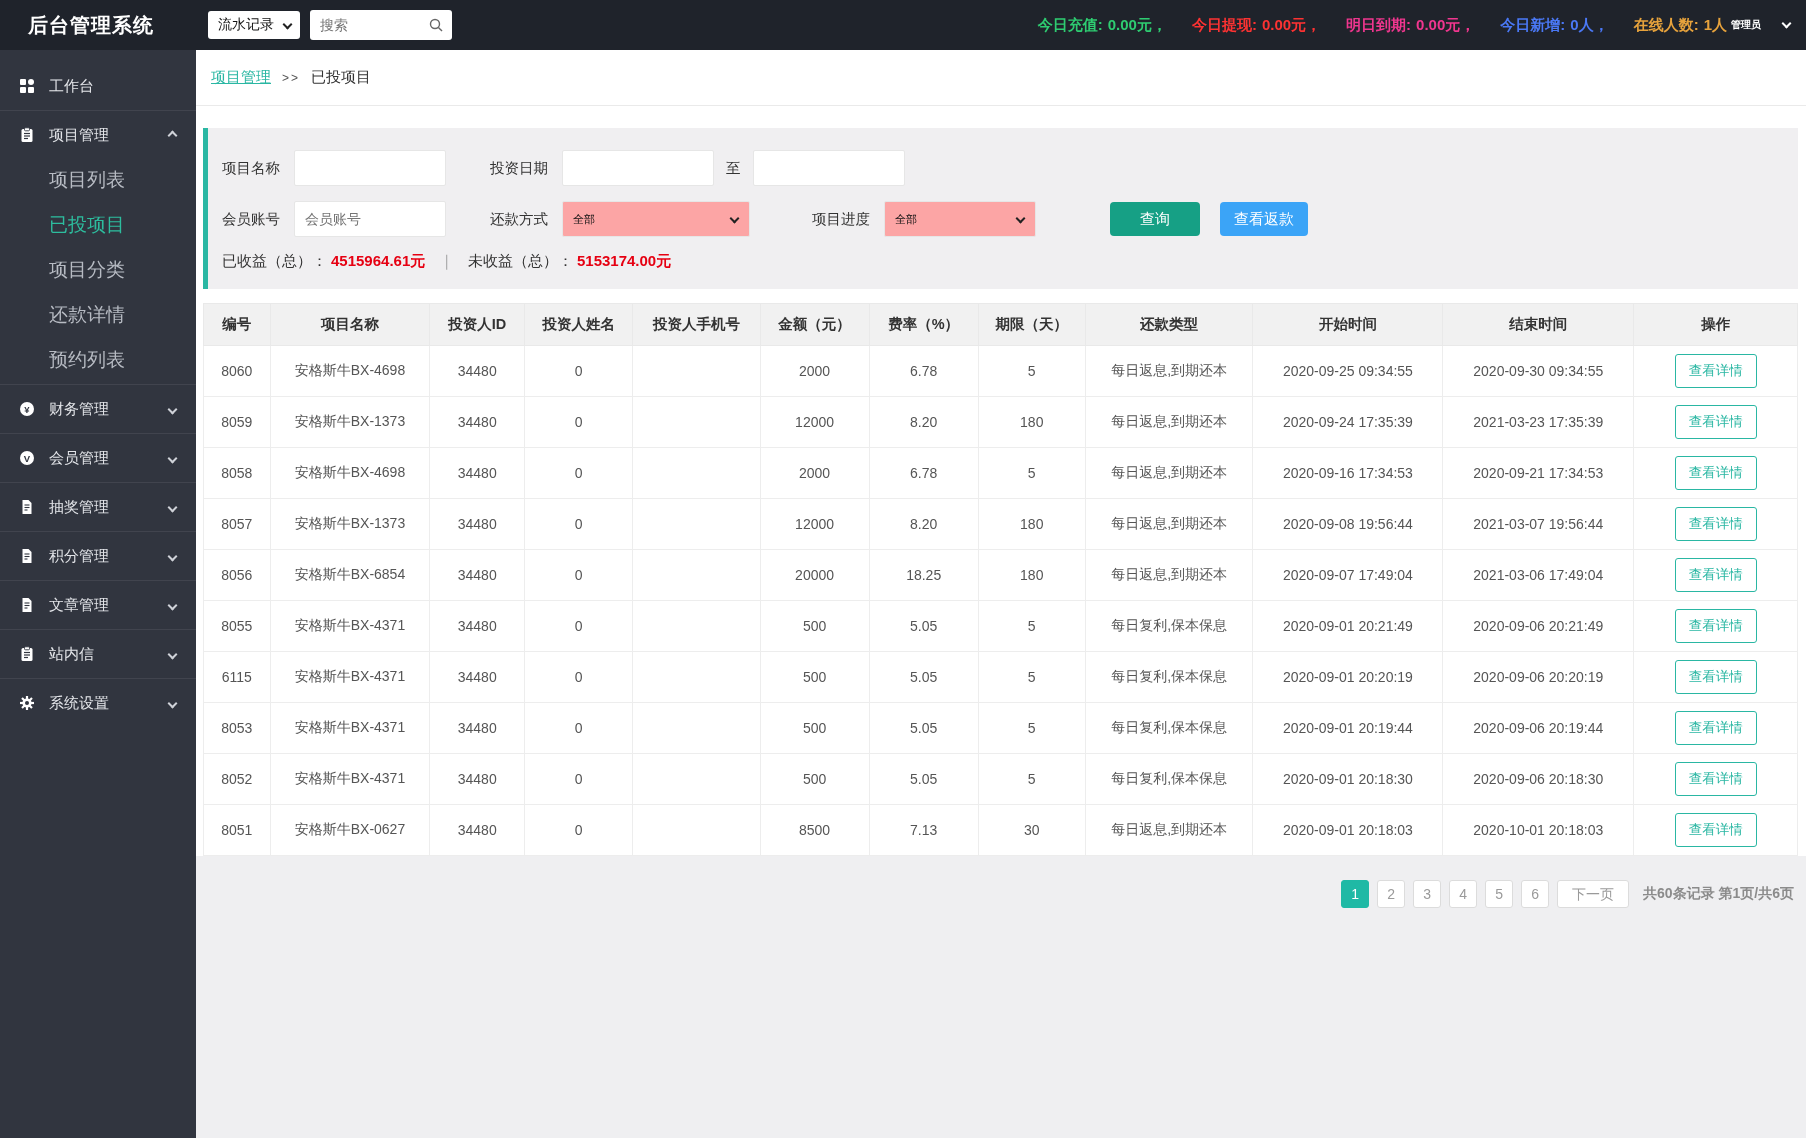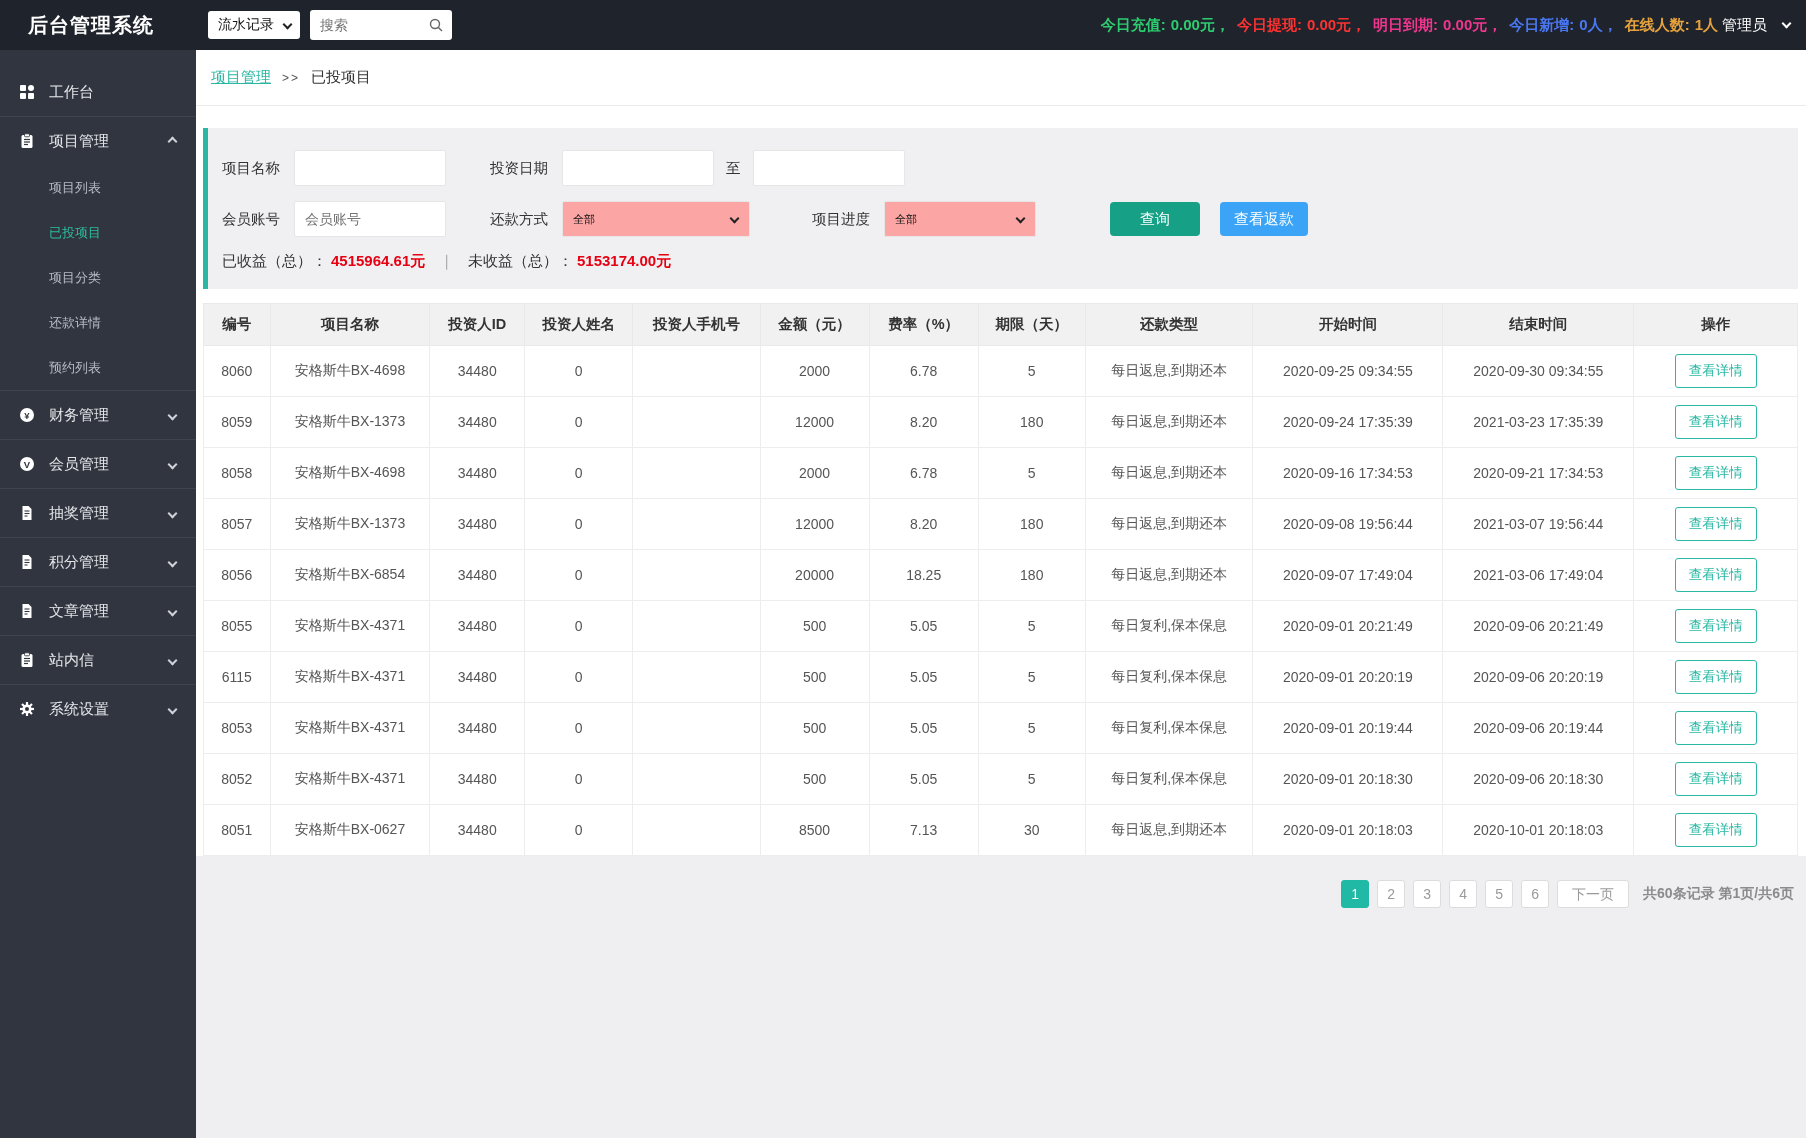--- a/index.html
+++ b/index.html
@@ -12,37 +12,37 @@
   .top-select { position:relative; height:28px; margin-left:12px; background:#fff; border-radius:3px;
                 display:flex; align-items:center; padding:0 26px 0 10px; color:#111; font-size:14px; cursor:pointer; }
   .chev { width:7px; height:7px; border-right:2px solid #222; border-bottom:2px solid #222;
           display:inline-block; transform:rotate(45deg); }
   .chev.up { transform:rotate(-135deg); }
   .top-select .chev { position:absolute; right:9px; top:10px; }
   .search-box { position:relative; margin-left:10px; }
   .search-box input { height:30px; width:142px; border:none; border-radius:3px; padding:0 30px 0 10px;
                       font-size:14px; outline:none; color:#333; font-family:inherit; }
   .search-box svg { position:absolute; right:8px; top:7px; }
-  .topbar-stats { margin-left:auto; display:flex; align-items:center; gap:7px; font-size:15px; font-weight:600; white-space:nowrap; }
+  .topbar-stats { margin-left:auto; display:flex; align-items:center; gap:25px; font-size:15px; font-weight:600; white-space:nowrap; }
   .stat .sv { margin-left:5px; }
-  .admin { display:flex; align-items:center; gap:16px; margin:0 16px 0 4px; font-size:15px; font-weight:normal; cursor:pointer; }
+  .admin { display:flex; align-items:center; gap:22px; margin:0 16px 0 4px; font-size:10px; font-weight:bold; cursor:pointer; }
   .admin .chev { border-color:#fff; margin-top:-3px; }
 
   
   .layout { display:flex; height:1088px; }
-  .sidebar { width:196px; flex:none; background:#31353f; padding-top:18px; }
+  .sidebar { width:196px; flex:none; background:#31353f; padding-top:12px; }
   .main { flex:1; overflow:hidden; }
 
   
   .side-item { height:48px; display:flex; align-items:center; padding:0 20px 0 19px;
                color:#e3e5e9; font-size:15px; cursor:pointer; }
   .side-item .icon { width:17px; height:17px; margin-right:13px; flex:none; display:inline-flex; }
   .side-item .chev { margin-left:auto; border-color:#cfd2d8; width:7px; height:7px; }
   .side-divider { border-top:1px solid rgba(255,255,255,0.08); margin:0; }
-  .side-sub-item { height:45px; line-height:45px; padding-left:49px; color:#b7bbc3; font-size:13px; cursor:pointer; }
+  .side-sub-item { height:45px; line-height:45px; padding-left:49px; color:#b7bbc3; font-size:19px; cursor:pointer;font-family:Liberation Mono, monospace; }
   .side-sub-item.active { color:#2dbd9e; }
 
   
   .white-wrap { background:#fff; }
   .crumb-bar { height:56px; display:flex; align-items:center; padding-left:15px;
                border-bottom:1px solid #eaeaea; font-size:15px; }
   .crumb-link { color:#2ab7a3; text-decoration:underline; cursor:pointer; }
   .crumb-sep { color:#555; margin:0 11px; font-size:12px; letter-spacing:2px; }
   .crumb-cur { color:#333; }
 

